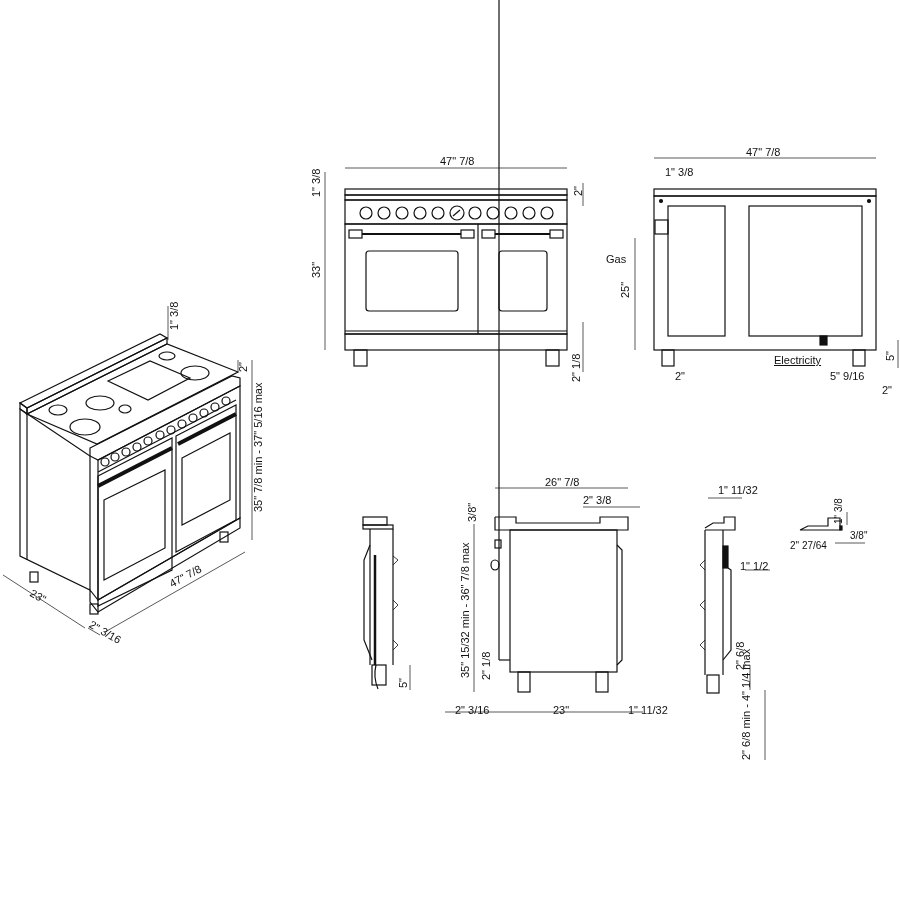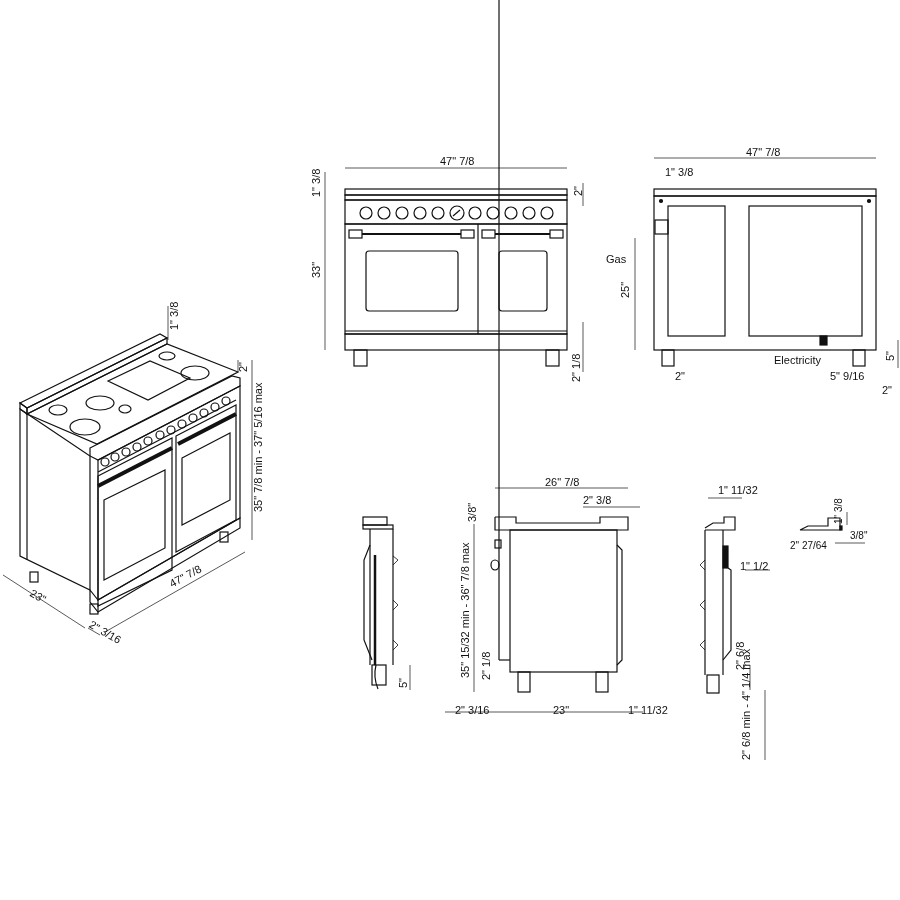--- a/index.html
+++ b/index.html
@@ -213,21 +213,21 @@
 <span class="lbl rot" style="left:310px;top:197px;">1" 3/8</span>
 <span class="lbl rot" style="left:572px;top:196px;">2"</span>
 <span class="lbl rot" style="left:310px;top:278px;">33"</span>
 <span class="lbl rot" style="left:570px;top:382px;">2" 1/8</span>
 
 <span class="lbl" style="left:746px;top:146px;">47" 7/8</span>
 <span class="lbl" style="left:665px;top:166px;">1" 3/8</span>
 <span class="lbl" style="left:606px;top:221px;margin-top:32px;">Gas</span>
 <span class="lbl rot" style="left:619px;top:298px;">25"</span>
 <span class="lbl" style="left:675px;top:370px;">2"</span>
-<span class="lbl" style="left:774px;top:354px;">Electricity</span>
+<span class="lbl" style="left:774px;top:354px;text-decoration:underline;">Electricity</span>
 <span class="lbl" style="left:830px;top:370px;">5" 9/16</span>
 <span class="lbl rot" style="left:884px;top:361px;">5"</span>
 <span class="lbl" style="left:882px;top:384px;">2"</span>
 
 <span class="lbl rot" style="left:397px;top:688px;">5"</span>
 
 <span class="lbl" style="left:545px;top:476px;">26" 7/8</span>
 <span class="lbl" style="left:583px;top:494px;">2" 3/8</span>
 <span class="lbl rot" style="left:466px;top:522px;">3/8"</span>
 <span class="lbl rot" style="left:459px;top:678px;">35" 15/32 min - 36" 7/8 max</span>

